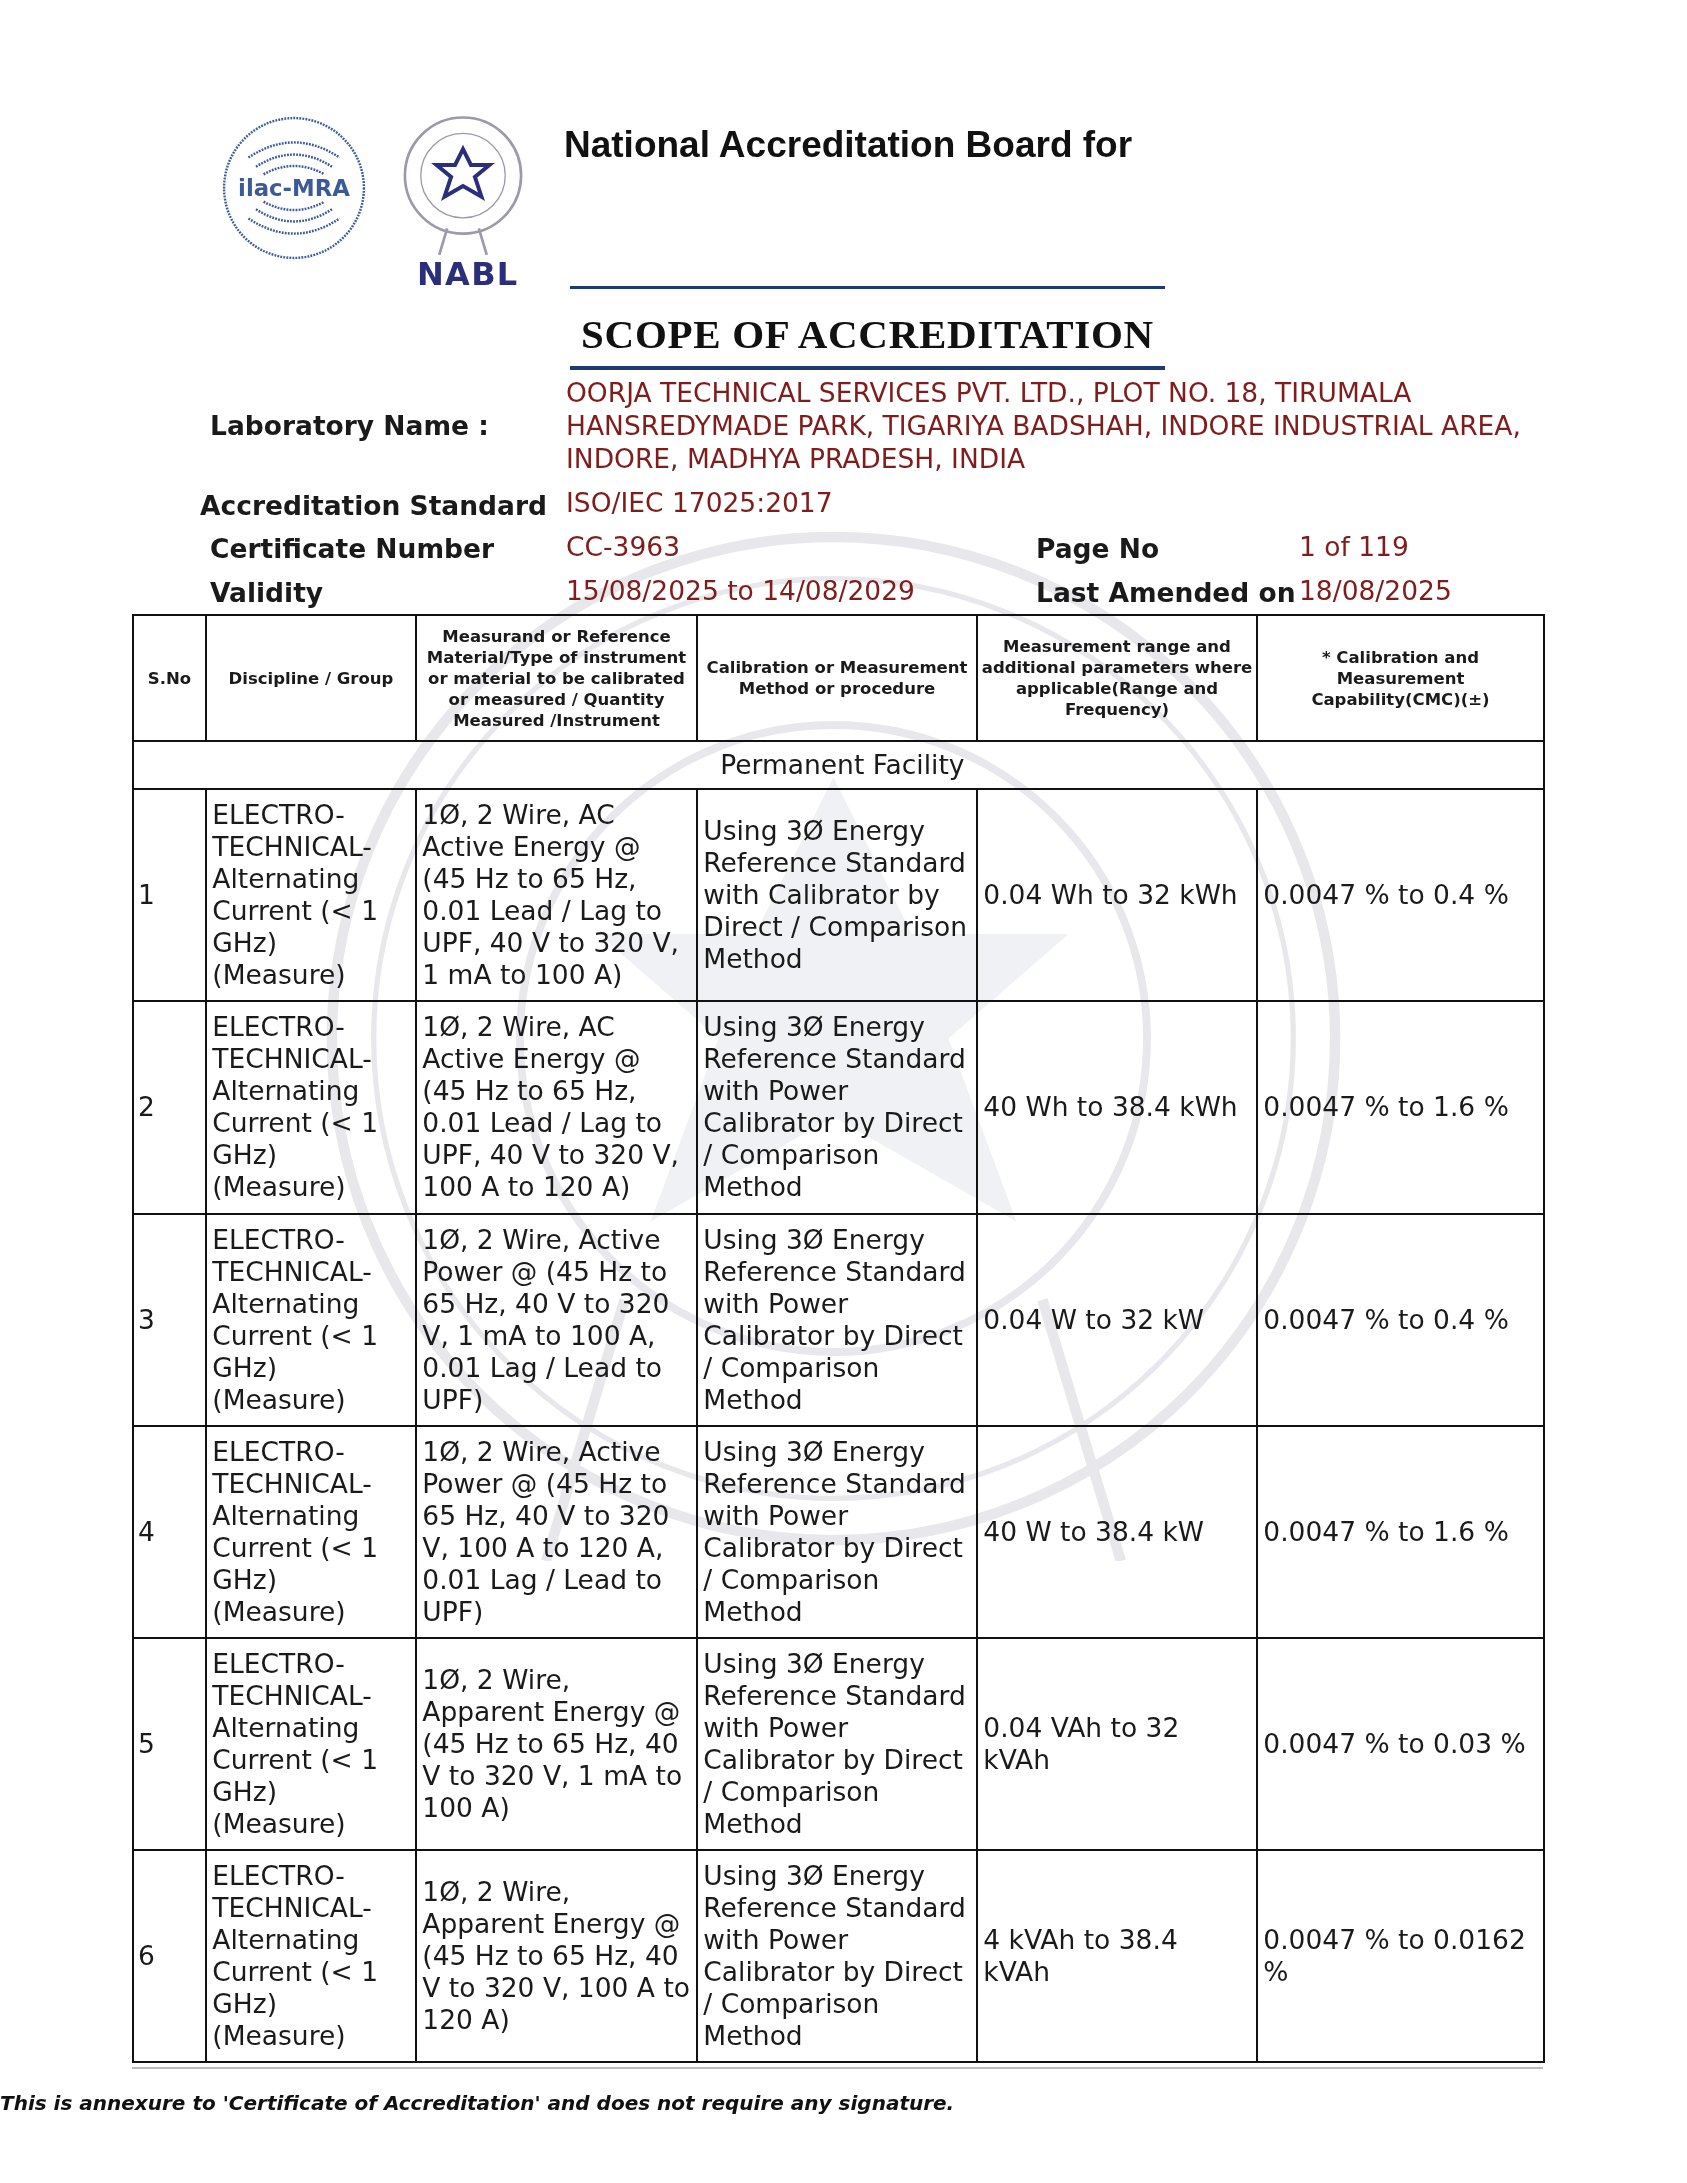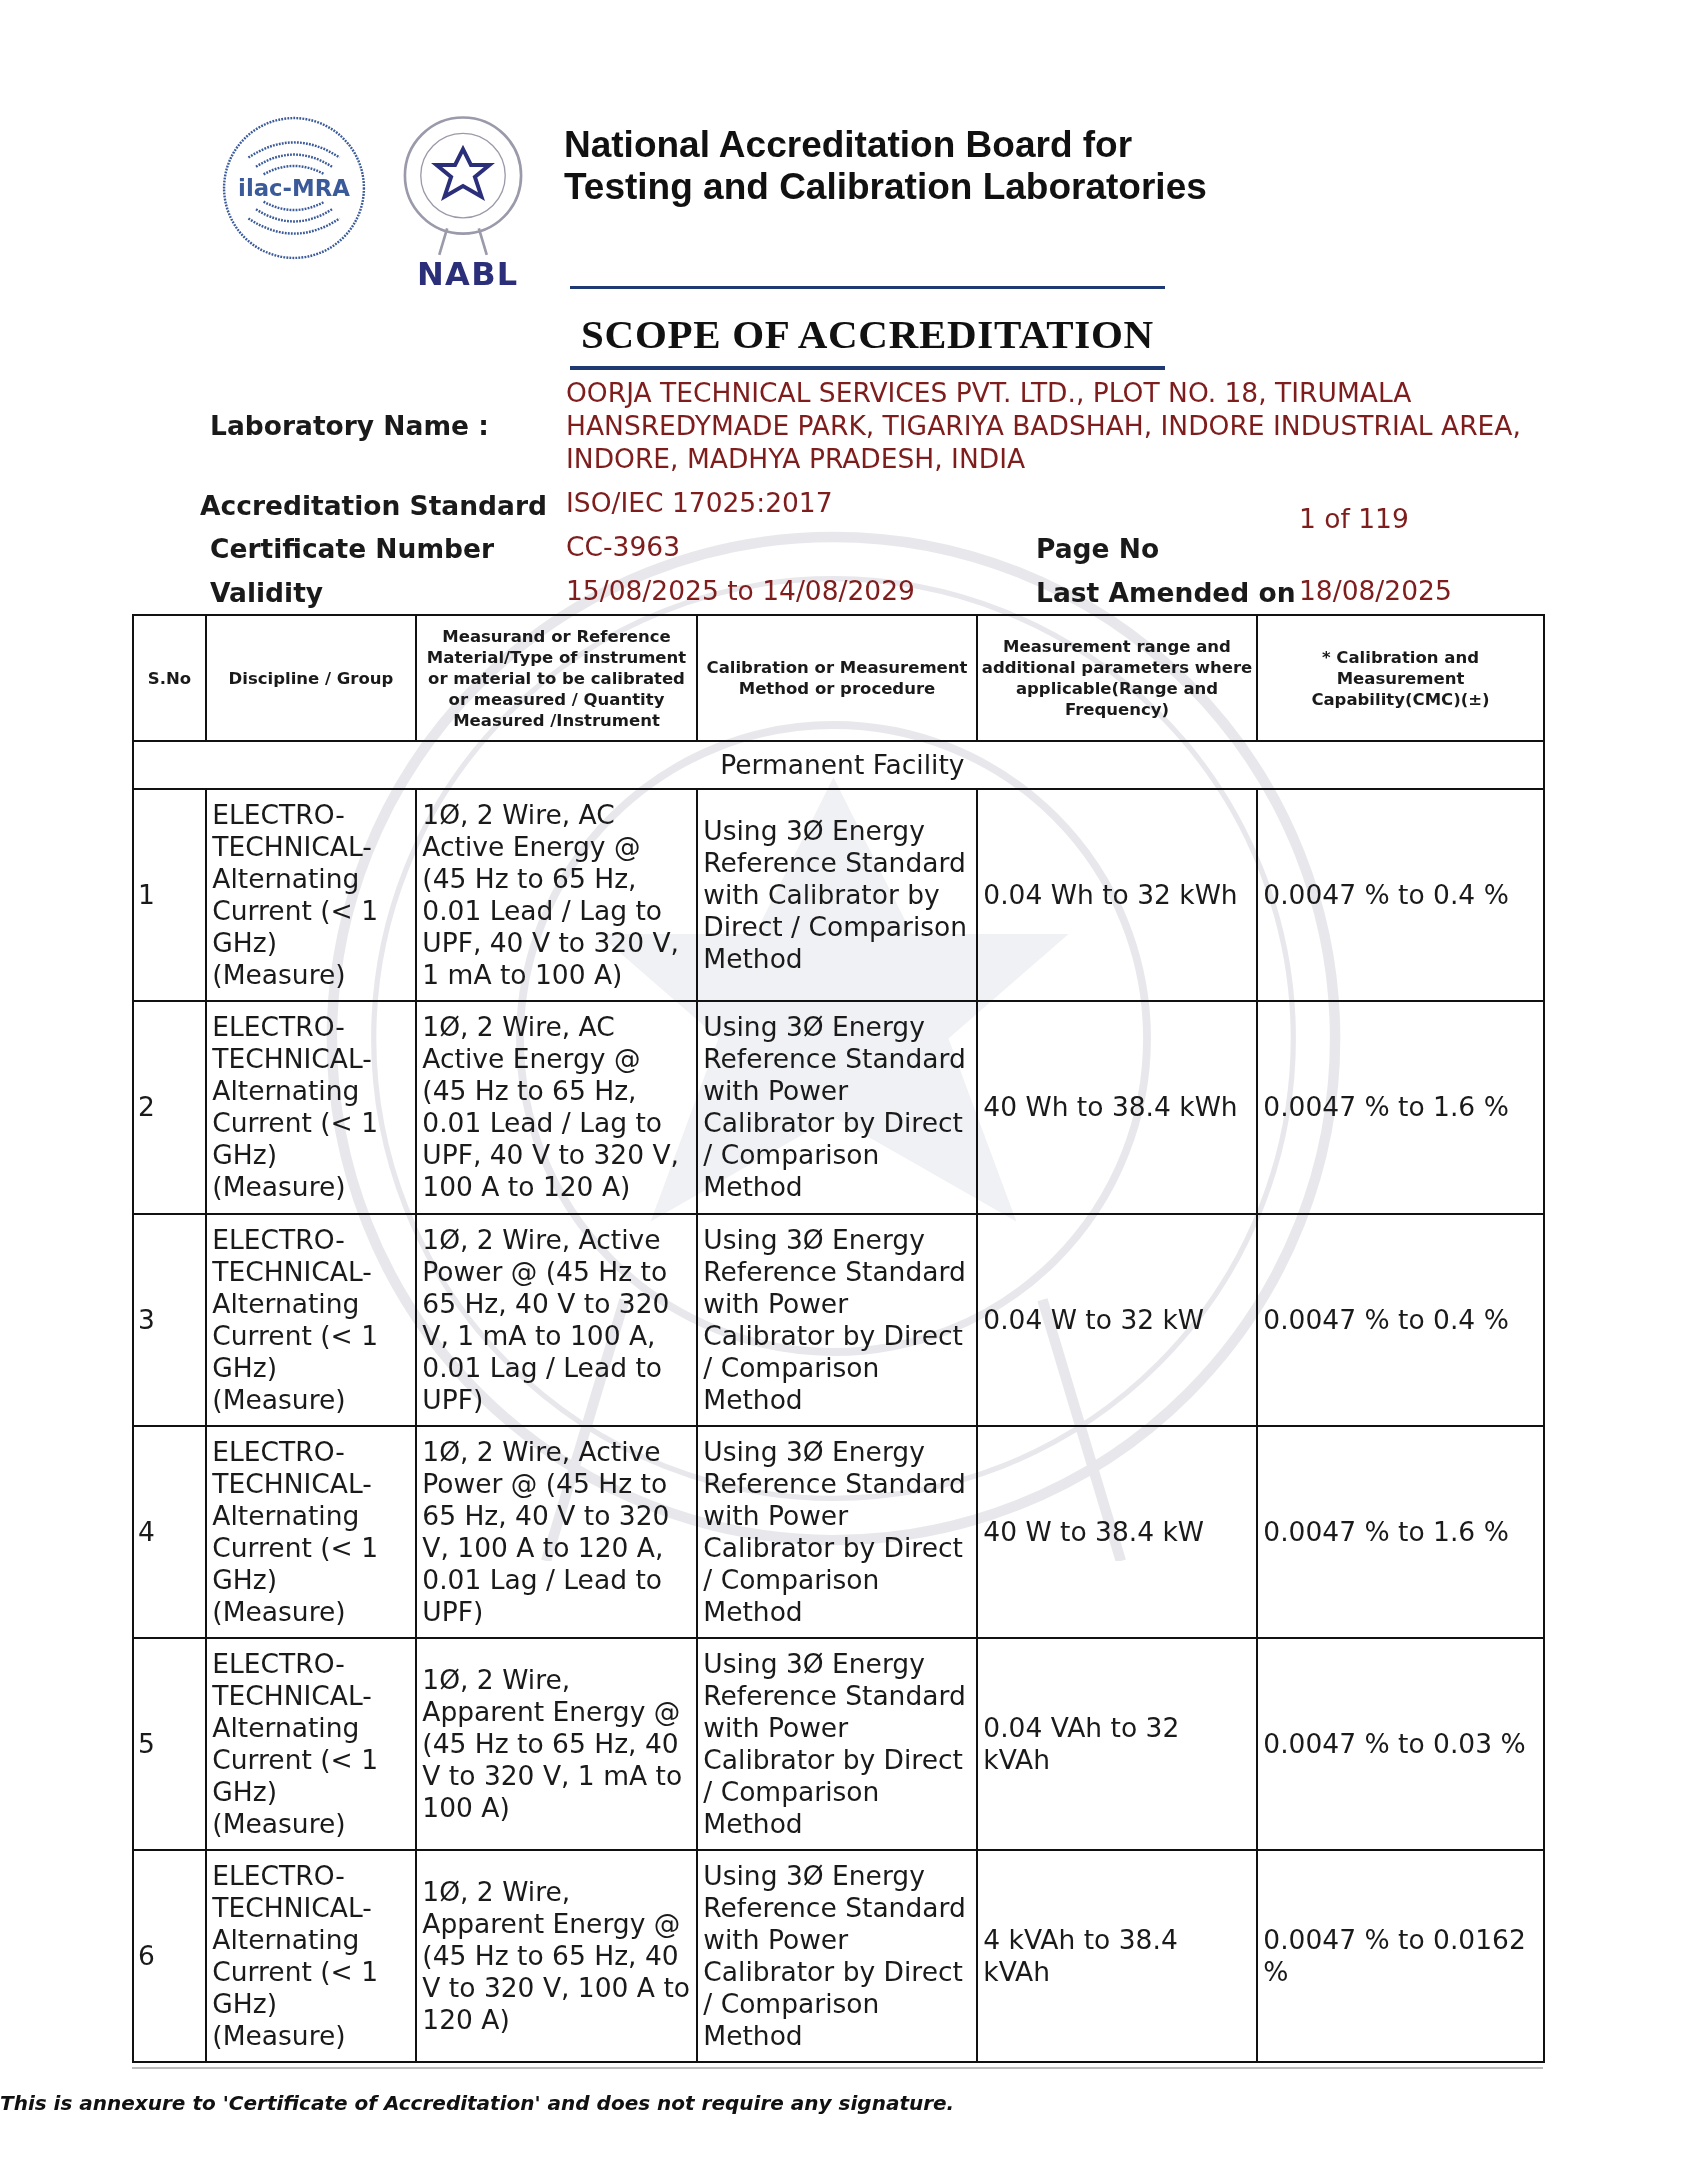--- a/index.html
+++ b/index.html
@@ -71,21 +71,20 @@
   <circle cx="50" cy="48" r="44" fill="none" stroke="#9a9aaa" stroke-width="2"></circle>
   <circle cx="50" cy="48" r="32" fill="none" stroke="#9a9aaa" stroke-width="1"></circle>
   <polygon points="50,28 56,40 70,40 59,49 64,64 50,56 36,64 41,49 30,40 44,40" fill="none" stroke="#2b2f7a" stroke-width="3"></polygon>
   <line x1="38" y1="88" x2="32" y2="108" stroke="#9a9aaa" stroke-width="2"></line>
   <line x1="62" y1="88" x2="68" y2="108" stroke="#9a9aaa" stroke-width="2"></line>
 </svg>
 <div class="nabl-text">NABL</div>
 
 <div class="board-title">
   <div>National Accreditation Board for</div>
-  <div>Testing and Calibration Laboratories</div>
 </div>
 
 <div class="scope-wrap">
   <div class="scope-rule"></div>
   <div class="scope-title">SCOPE OF ACCREDITATION</div>
   <div class="scope-rule"></div>
 </div>
 
 <div class="info-label" style="left:210px; top:410px;">Laboratory Name :</div>
 <div class="info-value" style="left:566px; top:376px;">
@@ -93,21 +92,21 @@
   <div>HANSREDYMADE PARK, TIGARIYA BADSHAH, INDORE INDUSTRIAL AREA,</div>
   <div>INDORE, MADHYA PRADESH, INDIA</div>
 </div>
 
 <div class="info-label" style="left:200px; top:490px;">Accreditation Standard</div>
 <div class="info-value" style="left:566px; top:486px;">ISO/IEC 17025:2017</div>
 
 <div class="info-label" style="left:210px; top:533px;">Certificate Number</div>
 <div class="info-value" style="left:566px; top:530px;">CC-3963</div>
 <div class="info-label" style="left:1036px; top:533px;">Page No</div>
-<div class="info-value" style="left:1299px; top:502px;">1 of 119</div>
+<div class="info-value" style="left:1299px; top:530px;">1 of 119</div>
 
 <div class="info-label" style="left:210px; top:577px;">Validity</div>
 <div class="info-value" style="left:566px; top:574px;">15/08/2025 to 14/08/2029</div>
 <div class="info-label" style="left:1036px; top:577px;">Last Amended on</div>
 <div class="info-value" style="left:1299px; top:574px;">18/08/2025</div>
 
 <table class="scope">
   <colgroup>
     <col style="width:73px">
       <col style="width:210px">

